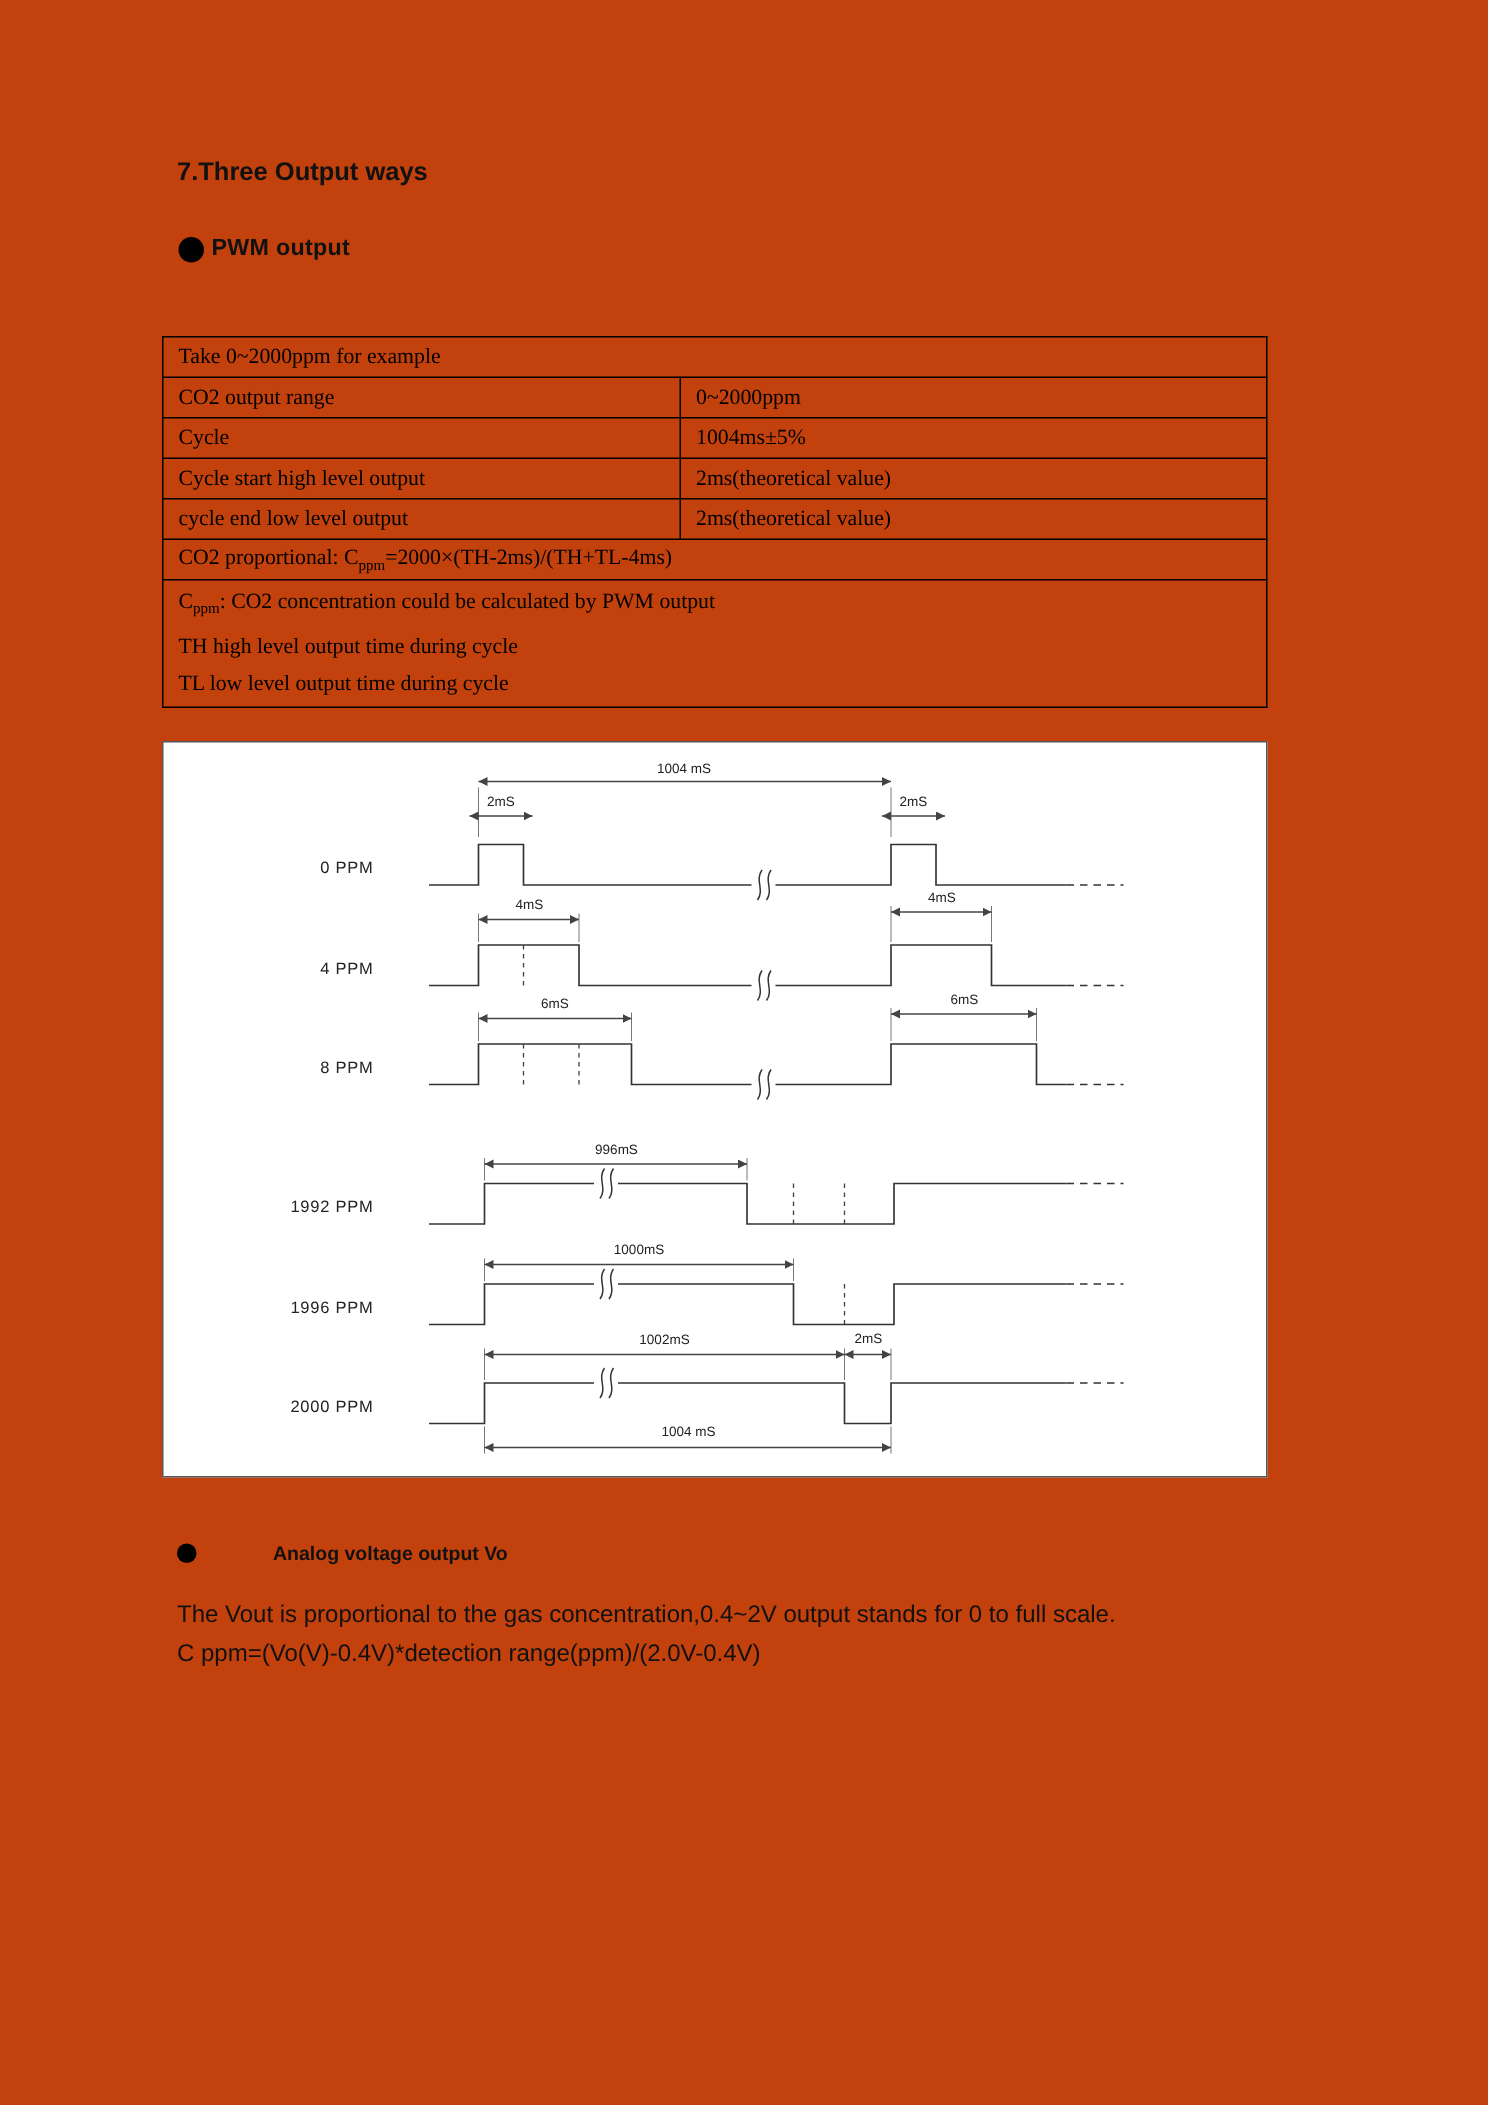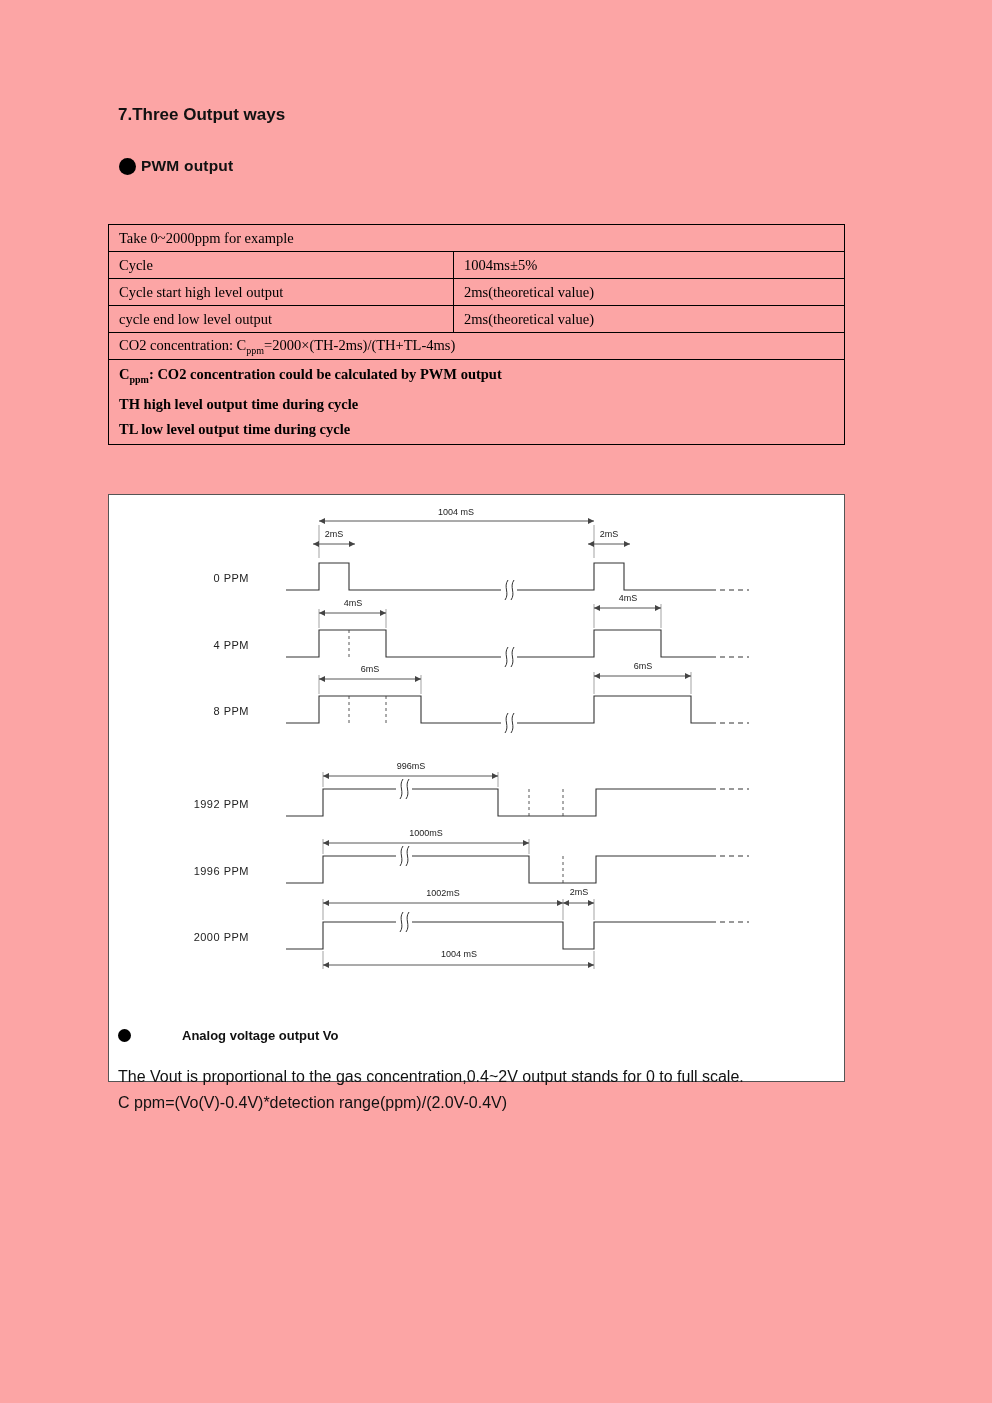--- a/index.html
+++ b/index.html
@@ -1,18 +1,18 @@
 <!DOCTYPE html>
 <html><head>
 <meta charset="utf-8">
 <style>
   html,body { margin:0; padding:0; background:#888; }
   .page {
     position:relative; width:992px; height:1403px; margin:0 auto;
-    background:#fca5a5; font-family:"Liberation Sans", sans-serif; color:#1a1a1a;
+    background:#c2410c; font-family:"Liberation Sans", sans-serif; color:#1a1a1a;
     overflow:hidden;
   }
   .page-title {
     position:absolute; left:118px; top:105px; margin:0;
     font-size:17px; font-weight:bold; color:#111;
   }
   .bullet-heading { position:absolute; display:flex; align-items:center;justify-content:center; }
   .bullet-heading .bullet {
     display:inline-block; background:#000; border-radius:50%;
   }
@@ -26,26 +26,26 @@
   table.spec {
     position:absolute; left:108px; top:224px; width:737px;
     border-collapse:collapse; table-layout:fixed;
   }
   table.spec td {
     border:1px solid #000; padding:2px 10px; height:22px;
     font-family:"Liberation Serif", serif; font-size:14.5px; color:#000;
     vertical-align:middle;
   }
   table.spec col.c1 { width:345px; }
-  td.note-cell { height:auto; padding:4px 10px;font-weight:bold; }
+  td.note-cell { height:auto; padding:4px 10px; }
   .note-line { line-height:25px; }
   .subs { font-size:10px; vertical-align:sub; }
 
   .diagram-box {
-    position:absolute; left:108px; top:494px; width:737px; height:588px;
+    position:absolute; left:108px; top:494px; width:737px; height:491px;
     border:1px solid #555; box-sizing:border-box; background:#fff;
   }
   .wf { fill:none; stroke:#333; stroke-width:1.1; }
   .dashline { fill:none; stroke:#333; stroke-width:1.1; stroke-dasharray:5 4; }
   .vdash { stroke:#444; stroke-width:0.9; stroke-dasharray:3 3; }
   .arrow { stroke:#444; stroke-width:0.9; }
   .tick { stroke:#666; stroke-width:0.6; }
   svg text { font-family:"Liberation Sans", sans-serif; fill:#222; }
   .ann { font-size:9px; text-anchor:middle; }
   .rowlbl { font-size:11px; text-anchor:end; letter-spacing:0.5px; fill:#222; }
@@ -69,34 +69,38 @@
   <table class="spec">
     <colgroup>
         <col class="c1">
         <col>
       </colgroup>
     <tbody>
         <tr>
       <td colspan="2">Take 0~2000ppm for example</td>
     </tr>
     <tr>
+      <td>CO2 output range</td>
+      <td>0~2000ppm</td>
+    </tr>
+    <tr>
       <td>Cycle</td>
       <td>1004ms±5%</td>
     </tr>
     <tr>
       <td>Cycle start high level output</td>
       <td>2ms(theoretical value)</td>
     </tr>
     <tr>
       <td>cycle end low level output</td>
       <td>2ms(theoretical value)</td>
     </tr>
     <tr>
       <td colspan="2">
-        <span>CO2 concentration: C</span><span class="subs">ppm</span><span>=2000×(TH-2ms)/(TH+TL-4ms)</span>
+        <span>CO2 proportional: C</span><span class="subs">ppm</span><span>=2000×(TH-2ms)/(TH+TL-4ms)</span>
       </td>
     </tr>
     <tr>
       <td colspan="2" class="note-cell">
         <div class="note-line">
           <span>C</span><span class="subs">ppm</span><span>: CO2 concentration could be calculated by PWM output</span>
         </div>
         <div class="note-line">TH high level output time during cycle</div>
         <div class="note-line">TL low level output time during cycle</div>
       </td>

